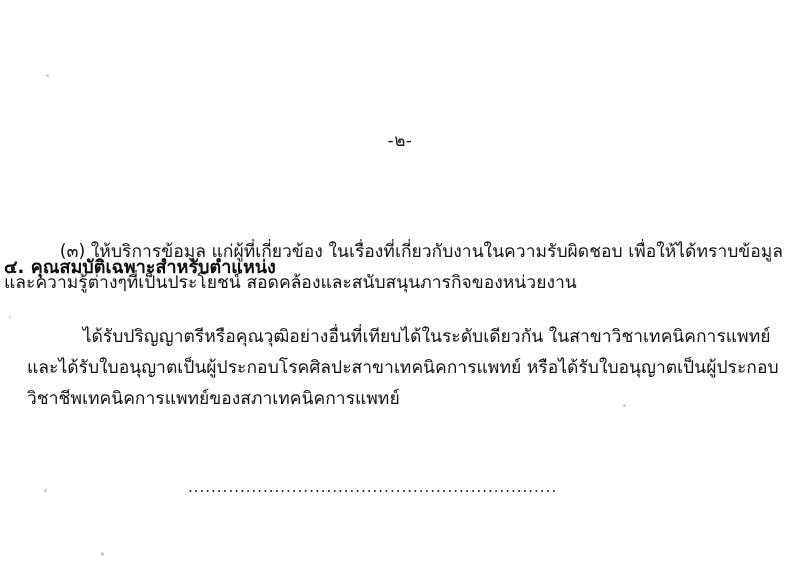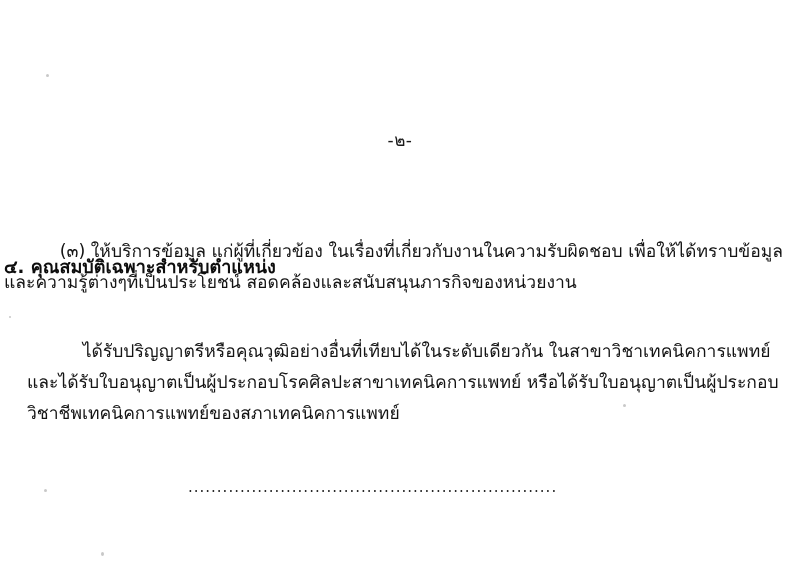--- a/index.html
+++ b/index.html
@@ -50,21 +50,21 @@
     top: 193px;
   }
   #heading-4 {
     top: 252px;
     font-size: 18px;
     font-weight: bold;
     line-height: 30px;
     color: #0d0d0d;
   }
   #para-2 {
-    top: 293px;
+    top: 278px;
     padding-left: 27px;
   }
   .dotted-rule {
     position: absolute;
     top: 478px;
     left: 188px;
     width: 372px;
     font-size: 15px;
     letter-spacing: 1px;
     color: #2a2a2a;

